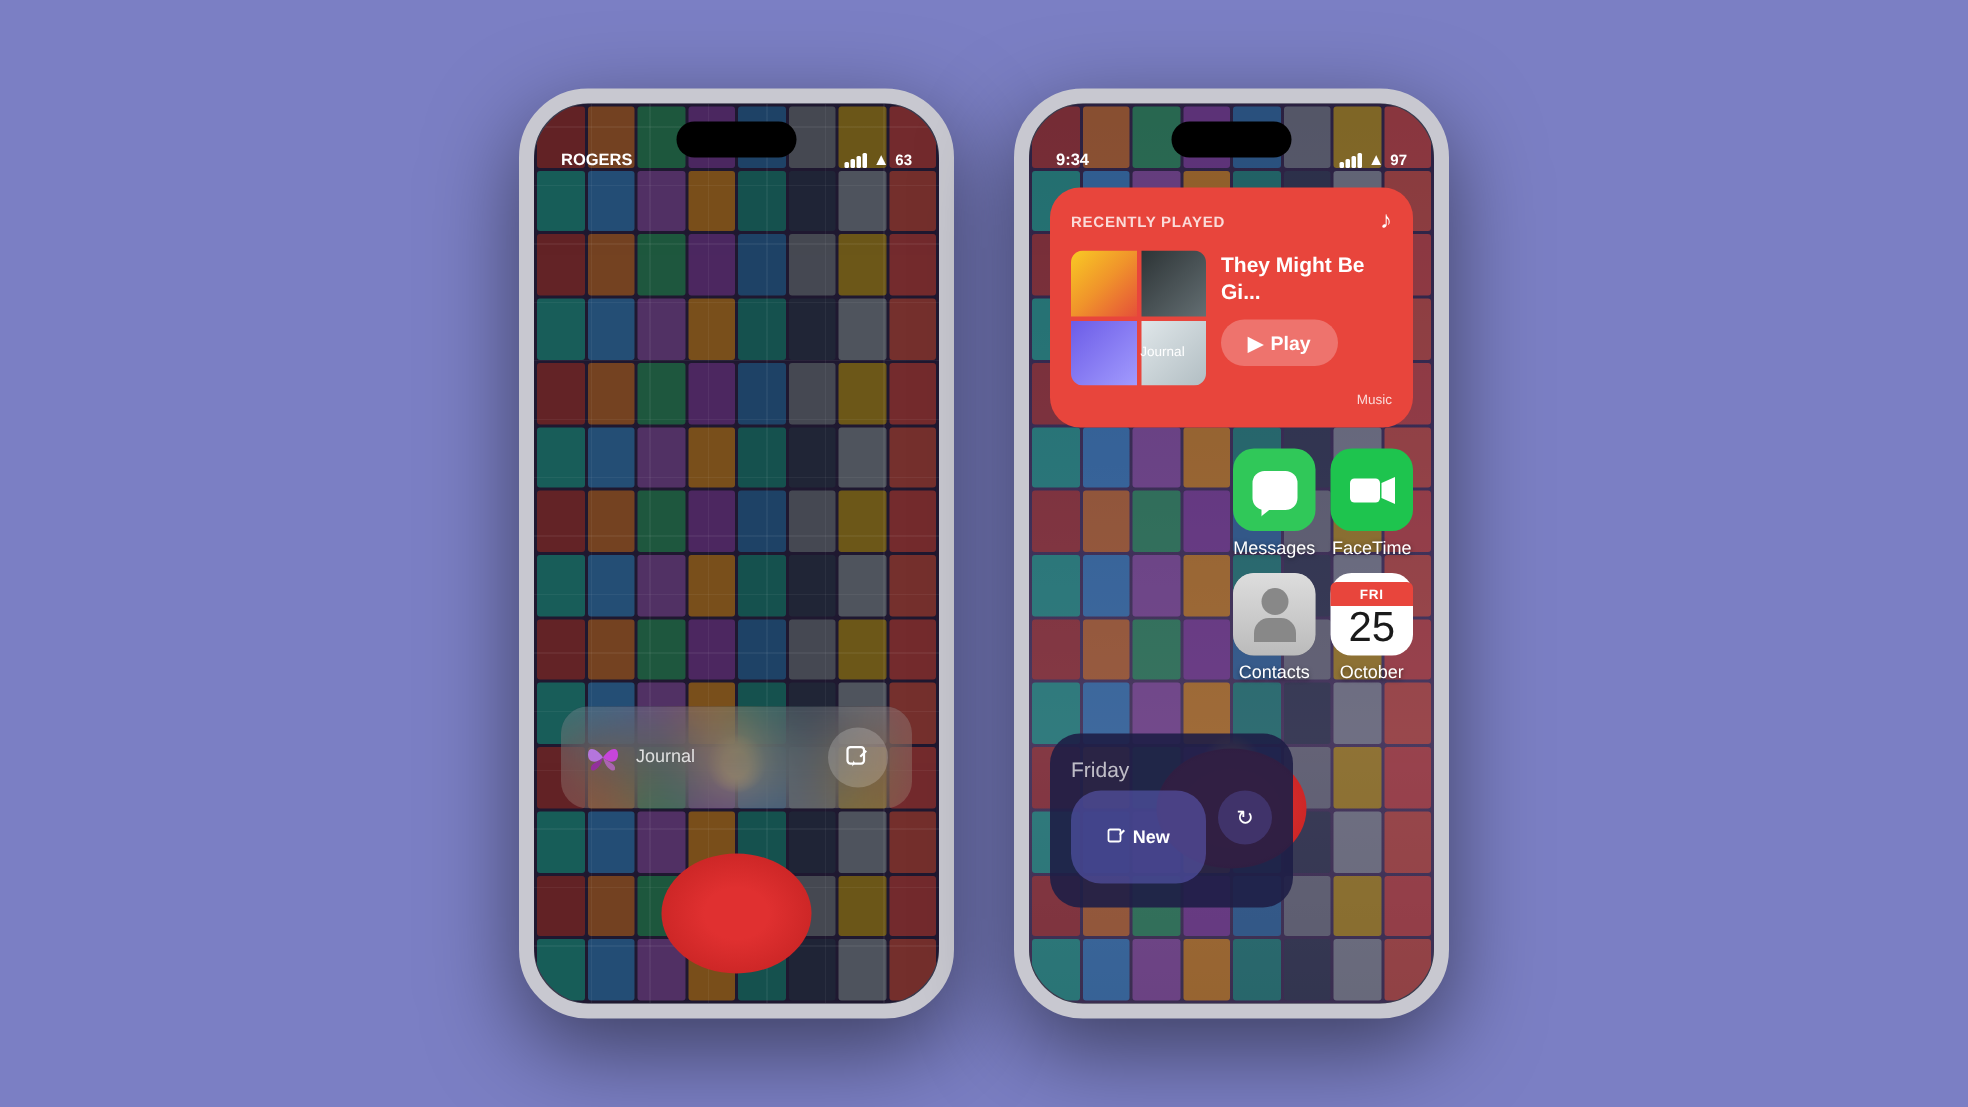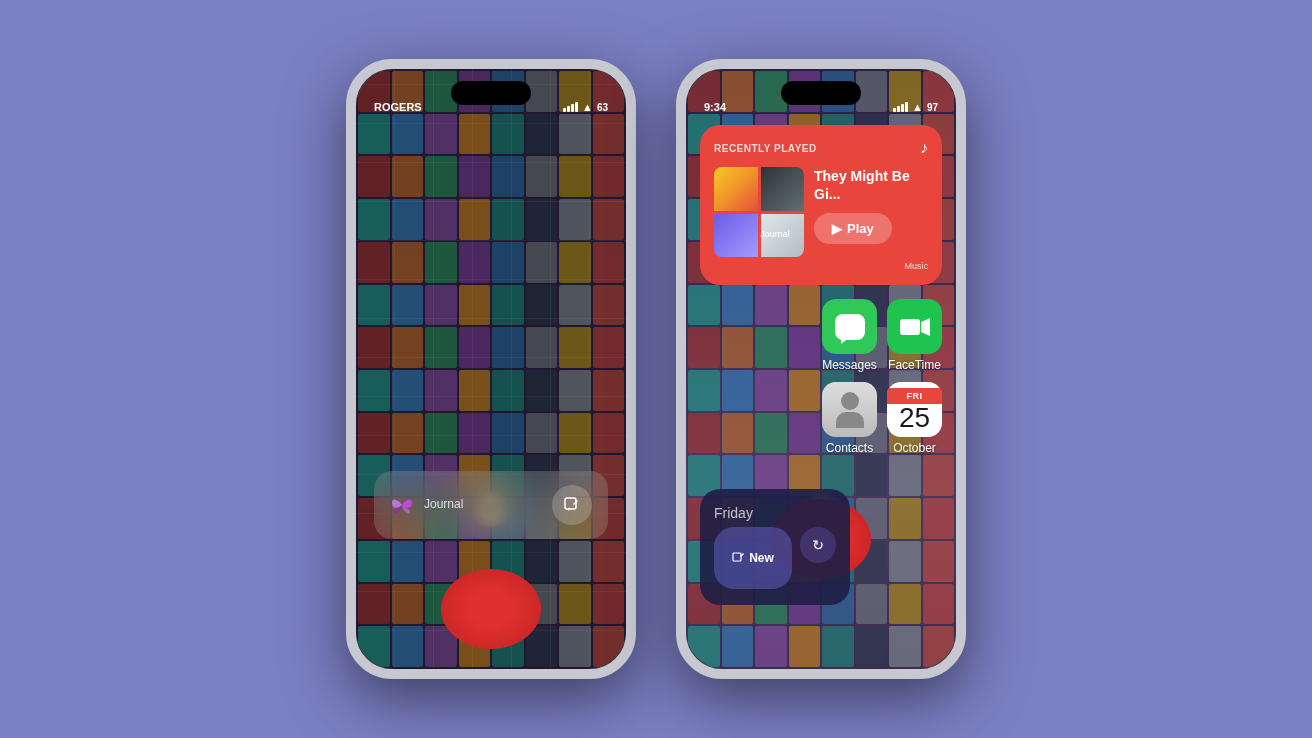--- a/index.html
+++ b/index.html
@@ -340,21 +340,21 @@
       font-size: 12px;
       text-align: center;
       text-shadow: 0 1px 3px rgba(0,0,0,0.5);
     }
 
     
     .journal-home-widget {
       position: absolute;
       left: 14px;
       top: 420px;
-      width: 150px;
+      width: 162px;
       background: rgba(30, 30, 70, 0.9);
       border-radius: 20px;
       padding: 16px 14px;
       color: white;
       z-index: 60;
     }
 
     .journal-day-label {
       font-size: 14px;
       opacity: 0.7;

